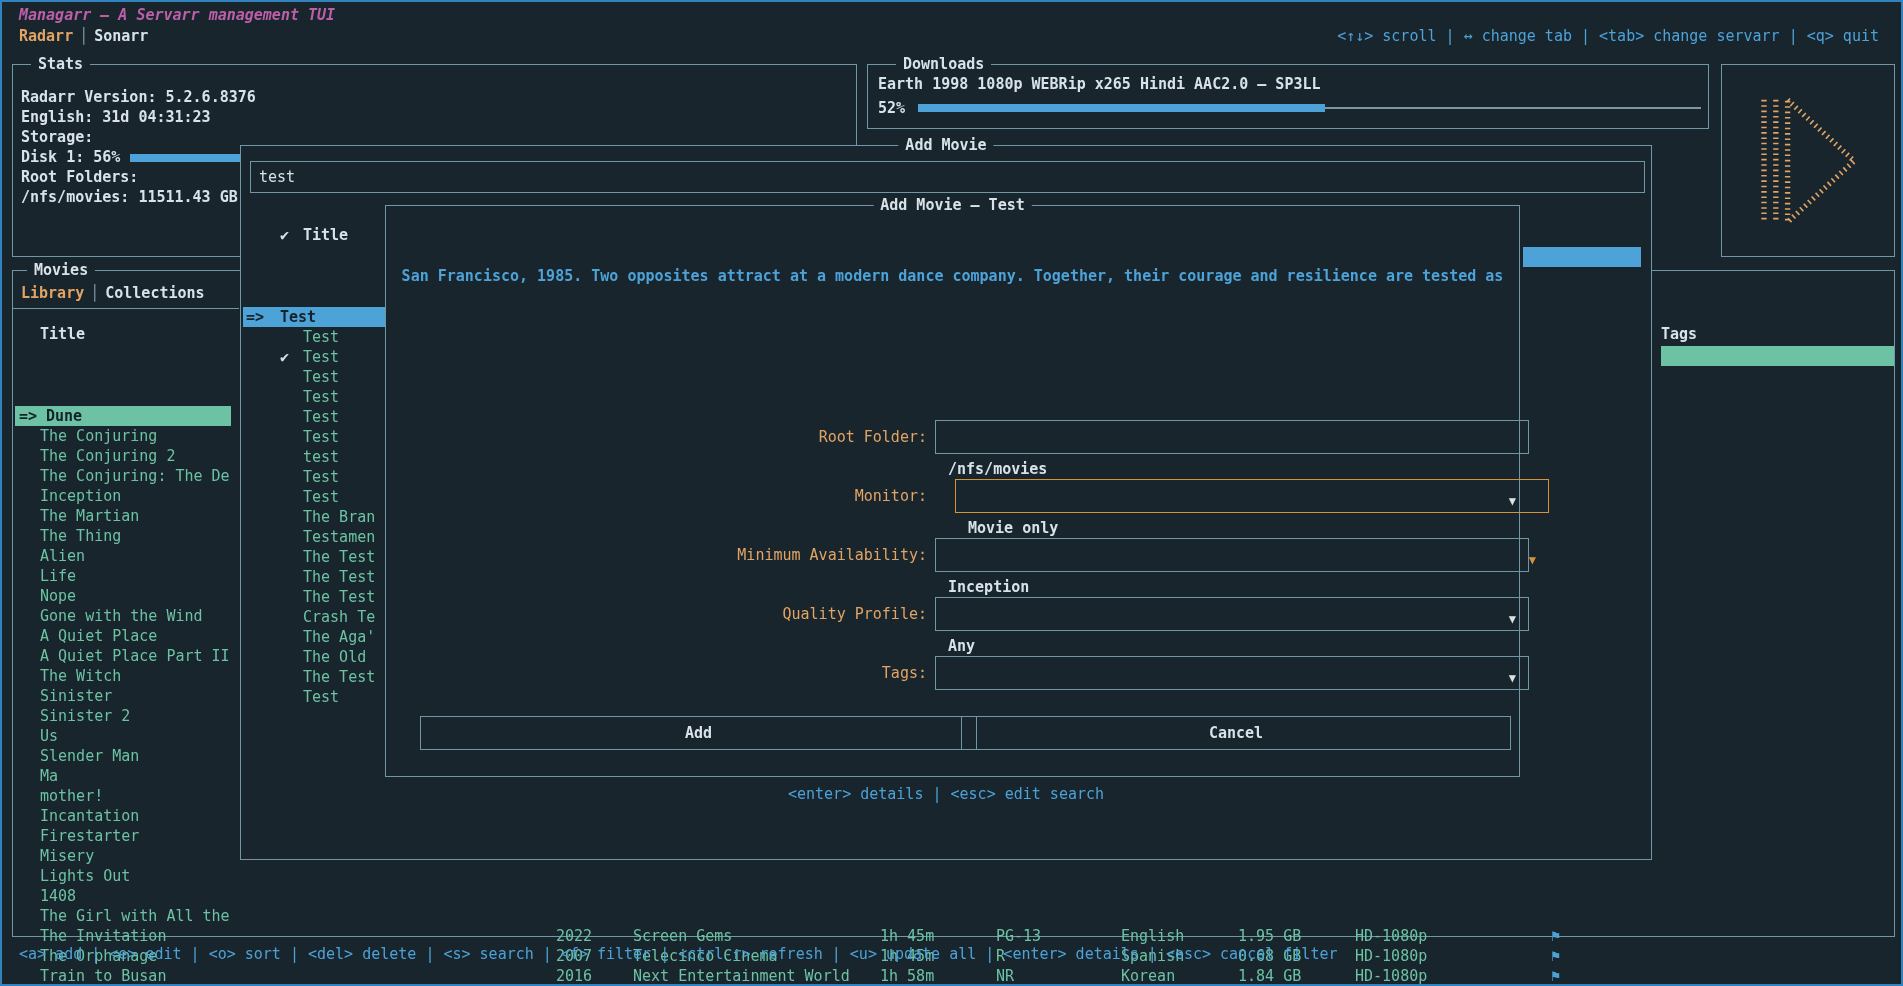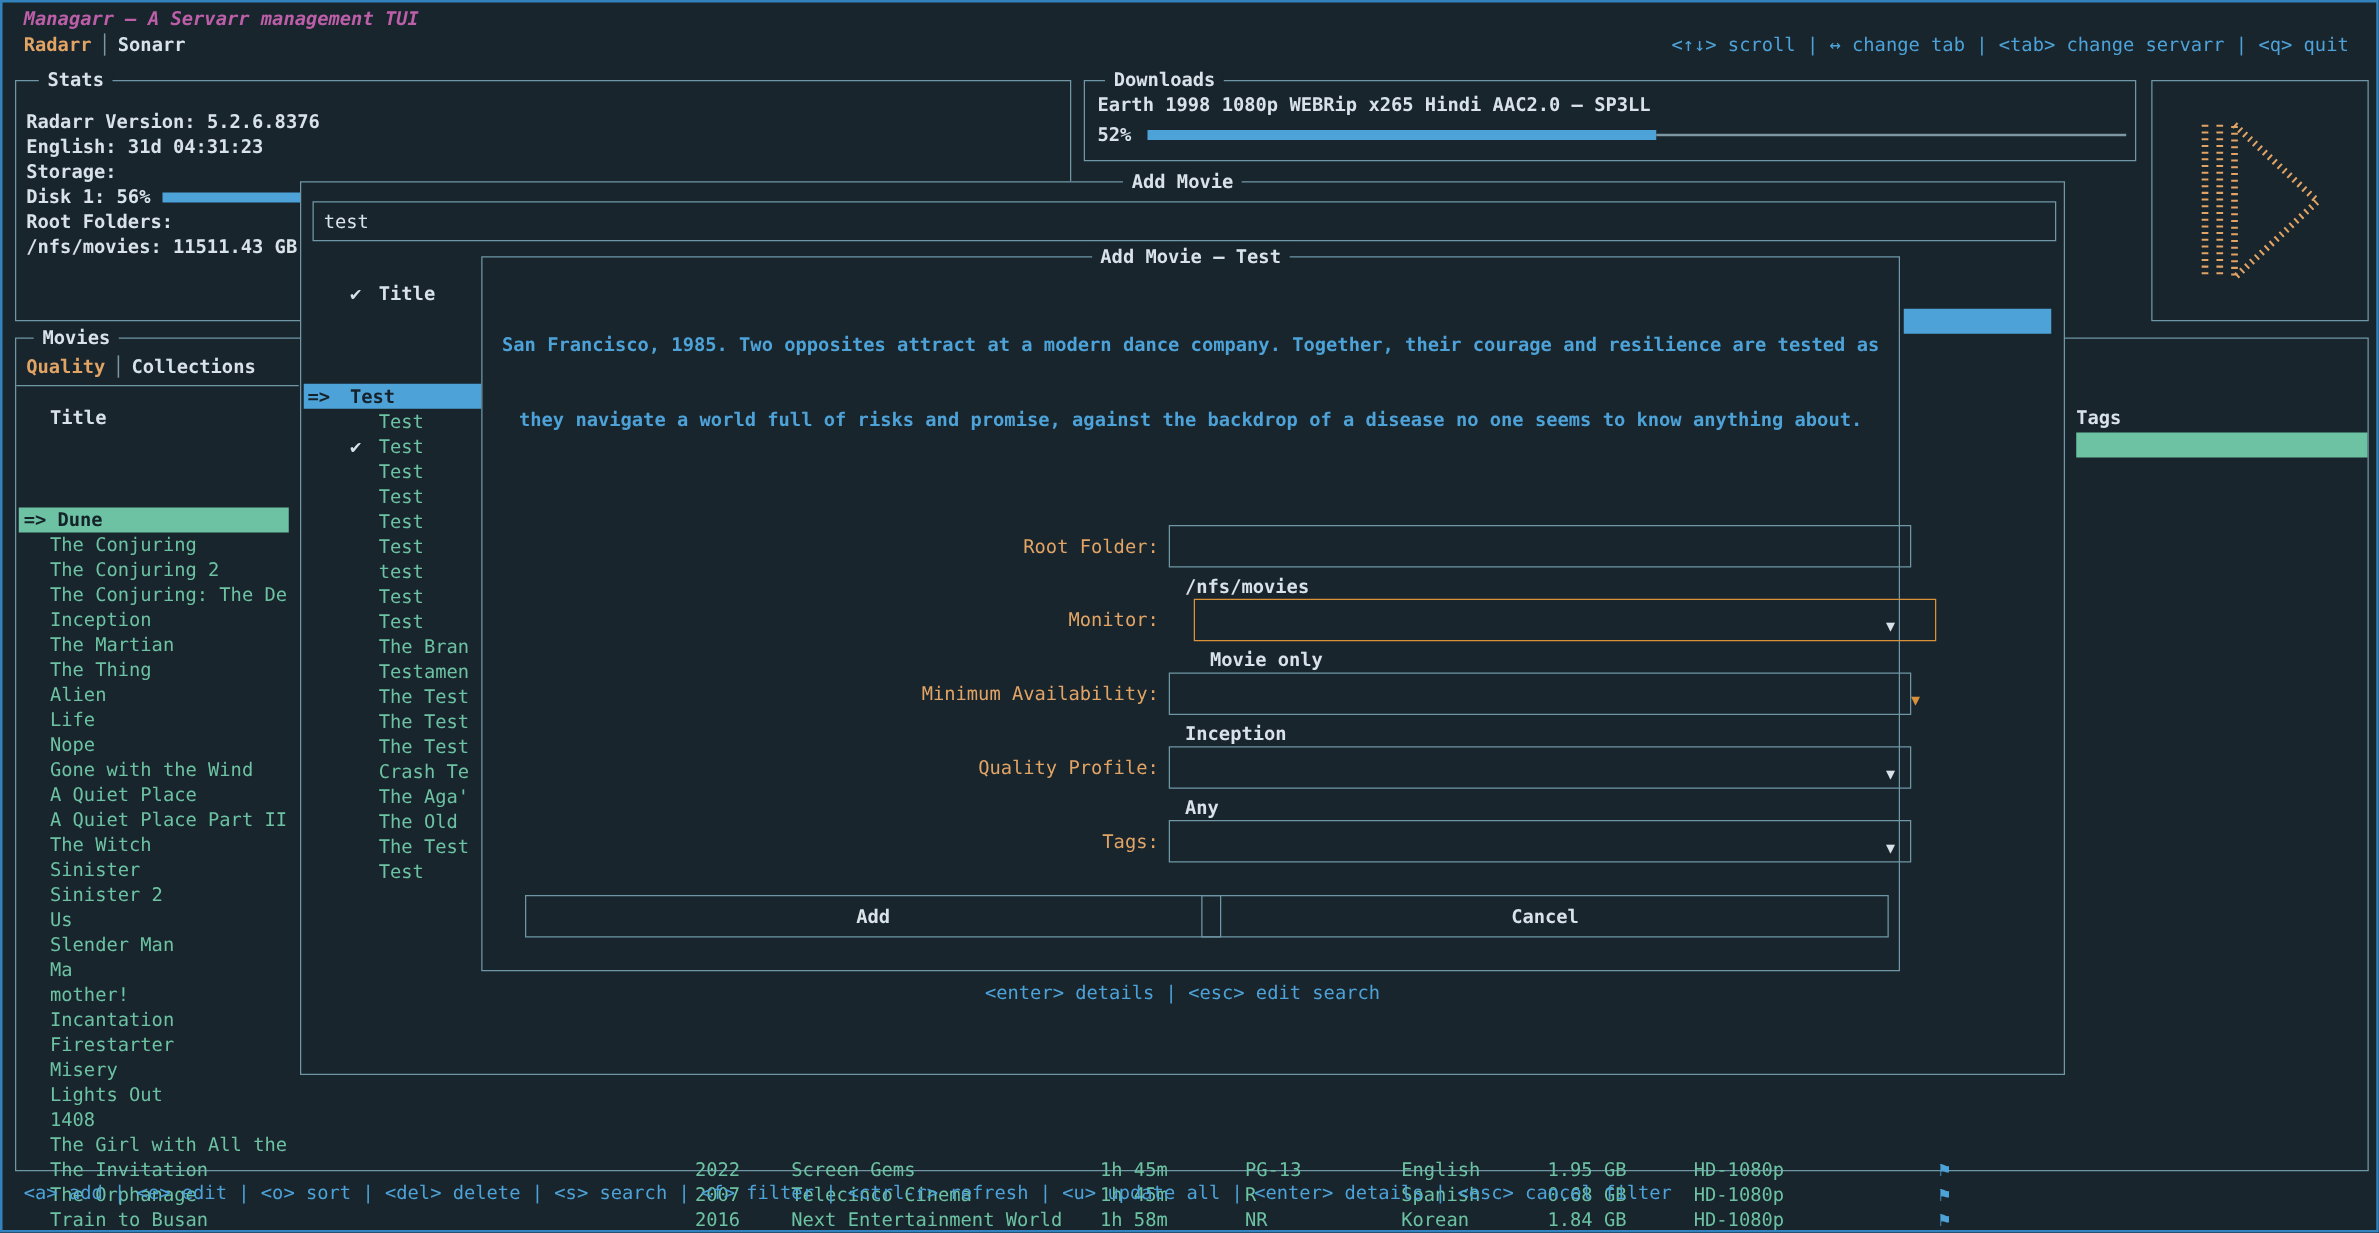--- a/index.html
+++ b/index.html
@@ -112,42 +112,42 @@
     <div class="s-line" style="top:22px"><span>Radarr Version:</span> <span>5.2.6.8376</span></div>
     <div class="s-line" style="top:42px"><span>English:</span> <span>31d 04:31:23</span></div>
     <div class="s-line" style="top:62px">Storage:</div>
     <div class="s-line" style="top:82px"><span>Disk 1:</span> <span>56%</span><span class="disk-gauge"></span></div>
     <div class="s-line" style="top:102px">Root Folders:</div>
     <div class="s-line" style="top:122px">/nfs/movies: 11511.43 GB</div>
   </div>
 
   
   <div class="panel downloads-panel">
-    <span class="legend" style="left:16px">Downloads</span>
+    <span class="legend" style="left:28px">Downloads</span>
     <div class="dl-item">Earth 1998 1080p WEBRip x265 Hindi AAC2.0 – SP3LL</div>
     <div class="dl-pct">52%</div>
     <div class="dl-bar-fill"></div>
     <div class="dl-bar-rest"></div>
   </div>
 
   
   <div class="panel logo-panel">
     <svg width="118" height="140" viewBox="0 0 110 130">
       <g stroke="#e2a465" fill="none" stroke-dasharray="1.5 3.5" stroke-width="5">
         <line x1="14" y1="8" x2="14" y2="122"></line>
         <line x1="25" y1="8" x2="25" y2="122"></line>
         <path d="M36,8 L98,65 L36,122 Z"></path>
       </g>
     </svg>
   </div>
 
   
   <div class="panel movies-panel">
     <span class="legend" style="left:14px">Movies</span>
-    <div class="movies-tabs"><span class="tab-active">Quality</span><span class="tab-div">│</span><span class="tab-idle">Collections</span></div>
+    <div class="movies-tabs"><span class="tab-active">Library</span><span class="tab-div">│</span><span class="tab-idle">Collections</span></div>
     <div class="movies-tab-underline"></div>
     <div class="col-title-header">Title</div>
     <div class="col-tags-header">Tags</div>
 
     <div class="movies-list">
       
     <div class="movie-row selected"><span class="prefix">=&gt;</span><span class="label">Dune</span></div><div class="movie-row"><span class="prefix"></span><span class="label">The Conjuring</span></div><div class="movie-row"><span class="prefix"></span><span class="label">The Conjuring 2</span></div><div class="movie-row"><span class="prefix"></span><span class="label">The Conjuring: The De</span></div><div class="movie-row"><span class="prefix"></span><span class="label">Inception</span></div><div class="movie-row"><span class="prefix"></span><span class="label">The Martian</span></div><div class="movie-row"><span class="prefix"></span><span class="label">The Thing</span></div><div class="movie-row"><span class="prefix"></span><span class="label">Alien</span></div><div class="movie-row"><span class="prefix"></span><span class="label">Life</span></div><div class="movie-row"><span class="prefix"></span><span class="label">Nope</span></div><div class="movie-row"><span class="prefix"></span><span class="label">Gone with the Wind</span></div><div class="movie-row"><span class="prefix"></span><span class="label">A Quiet Place</span></div><div class="movie-row"><span class="prefix"></span><span class="label">A Quiet Place Part II</span></div><div class="movie-row"><span class="prefix"></span><span class="label">The Witch</span></div><div class="movie-row"><span class="prefix"></span><span class="label">Sinister</span></div><div class="movie-row"><span class="prefix"></span><span class="label">Sinister 2</span></div><div class="movie-row"><span class="prefix"></span><span class="label">Us</span></div><div class="movie-row"><span class="prefix"></span><span class="label">Slender Man</span></div><div class="movie-row"><span class="prefix"></span><span class="label">Ma</span></div><div class="movie-row"><span class="prefix"></span><span class="label">mother!</span></div><div class="movie-row"><span class="prefix"></span><span class="label">Incantation</span></div><div class="movie-row"><span class="prefix"></span><span class="label">Firestarter</span></div><div class="movie-row"><span class="prefix"></span><span class="label">Misery</span></div><div class="movie-row"><span class="prefix"></span><span class="label">Lights Out</span></div><div class="movie-row"><span class="prefix"></span><span class="label">1408</span></div><div class="movie-row"><span class="prefix"></span><span class="label">The Girl with All the</span></div><div class="movie-row"><span class="prefix"></span><span class="label">The Invitation</span></div><div class="movie-row"><span class="prefix"></span><span class="label">The Orphanage</span></div><div class="movie-row"><span class="prefix"></span><span class="label">Train to Busan</span></div></div>
 
     <div class="tags-selected-bar"></div>
 
@@ -172,21 +172,20 @@
 
     <div class="result-sliver"></div>
     <div class="popup-help">&lt;enter&gt; details | &lt;esc&gt; edit search</div>
   </div>
 
   
   <div class="panel add-movie-modal">
     <span class="legend centered">Add Movie – Test</span>
     <div class="modal-desc">
       <div>San Francisco, 1985. Two opposites attract at a modern dance company. Together, their courage and resilience are tested as</div>
-      <div>they navigate a world full of risks and promise, against the backdrop of a disease no one seems to know anything about.</div>
     </div>
 
     <div class="form-rows">
       
     <div class="form-row">
         <span class="f-label">Root Folder:</span>
         <div class="f-box">
           <span class="f-value">/nfs/movies</span>
           <span class="f-caret">▼</span>
         </div>

